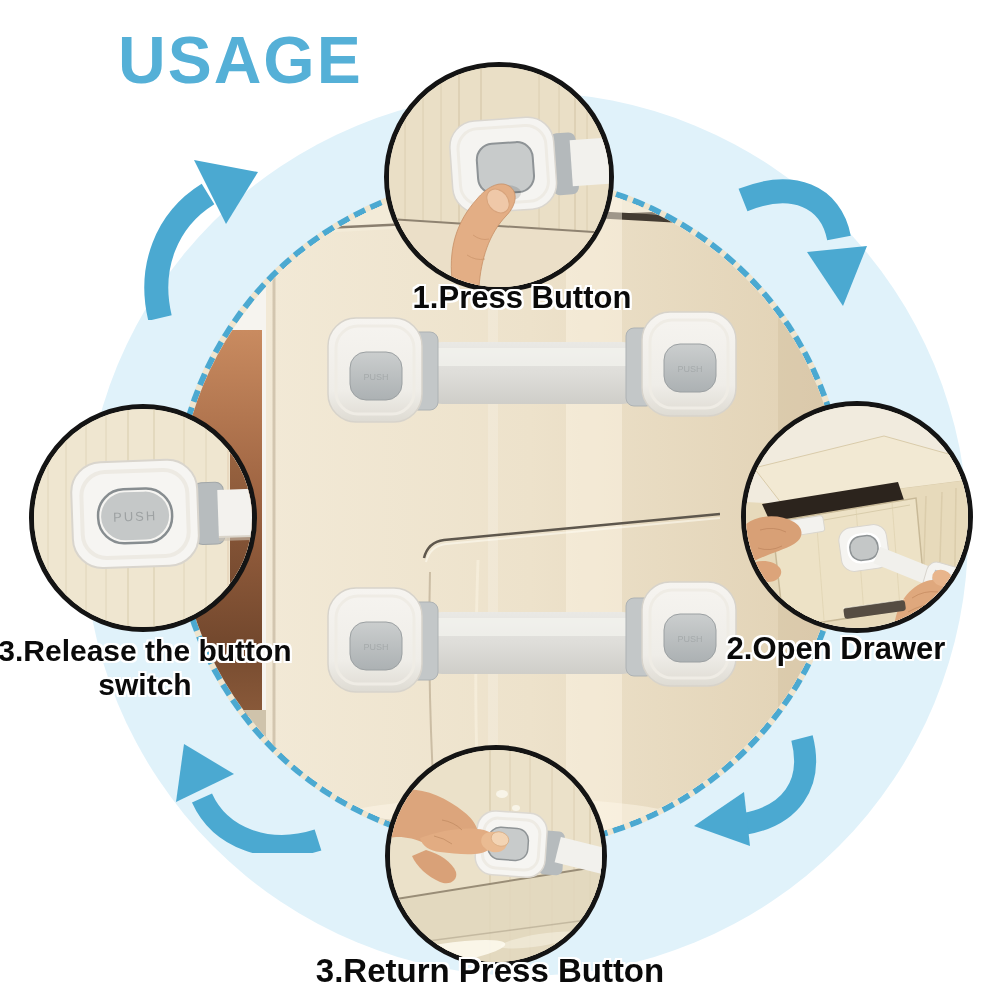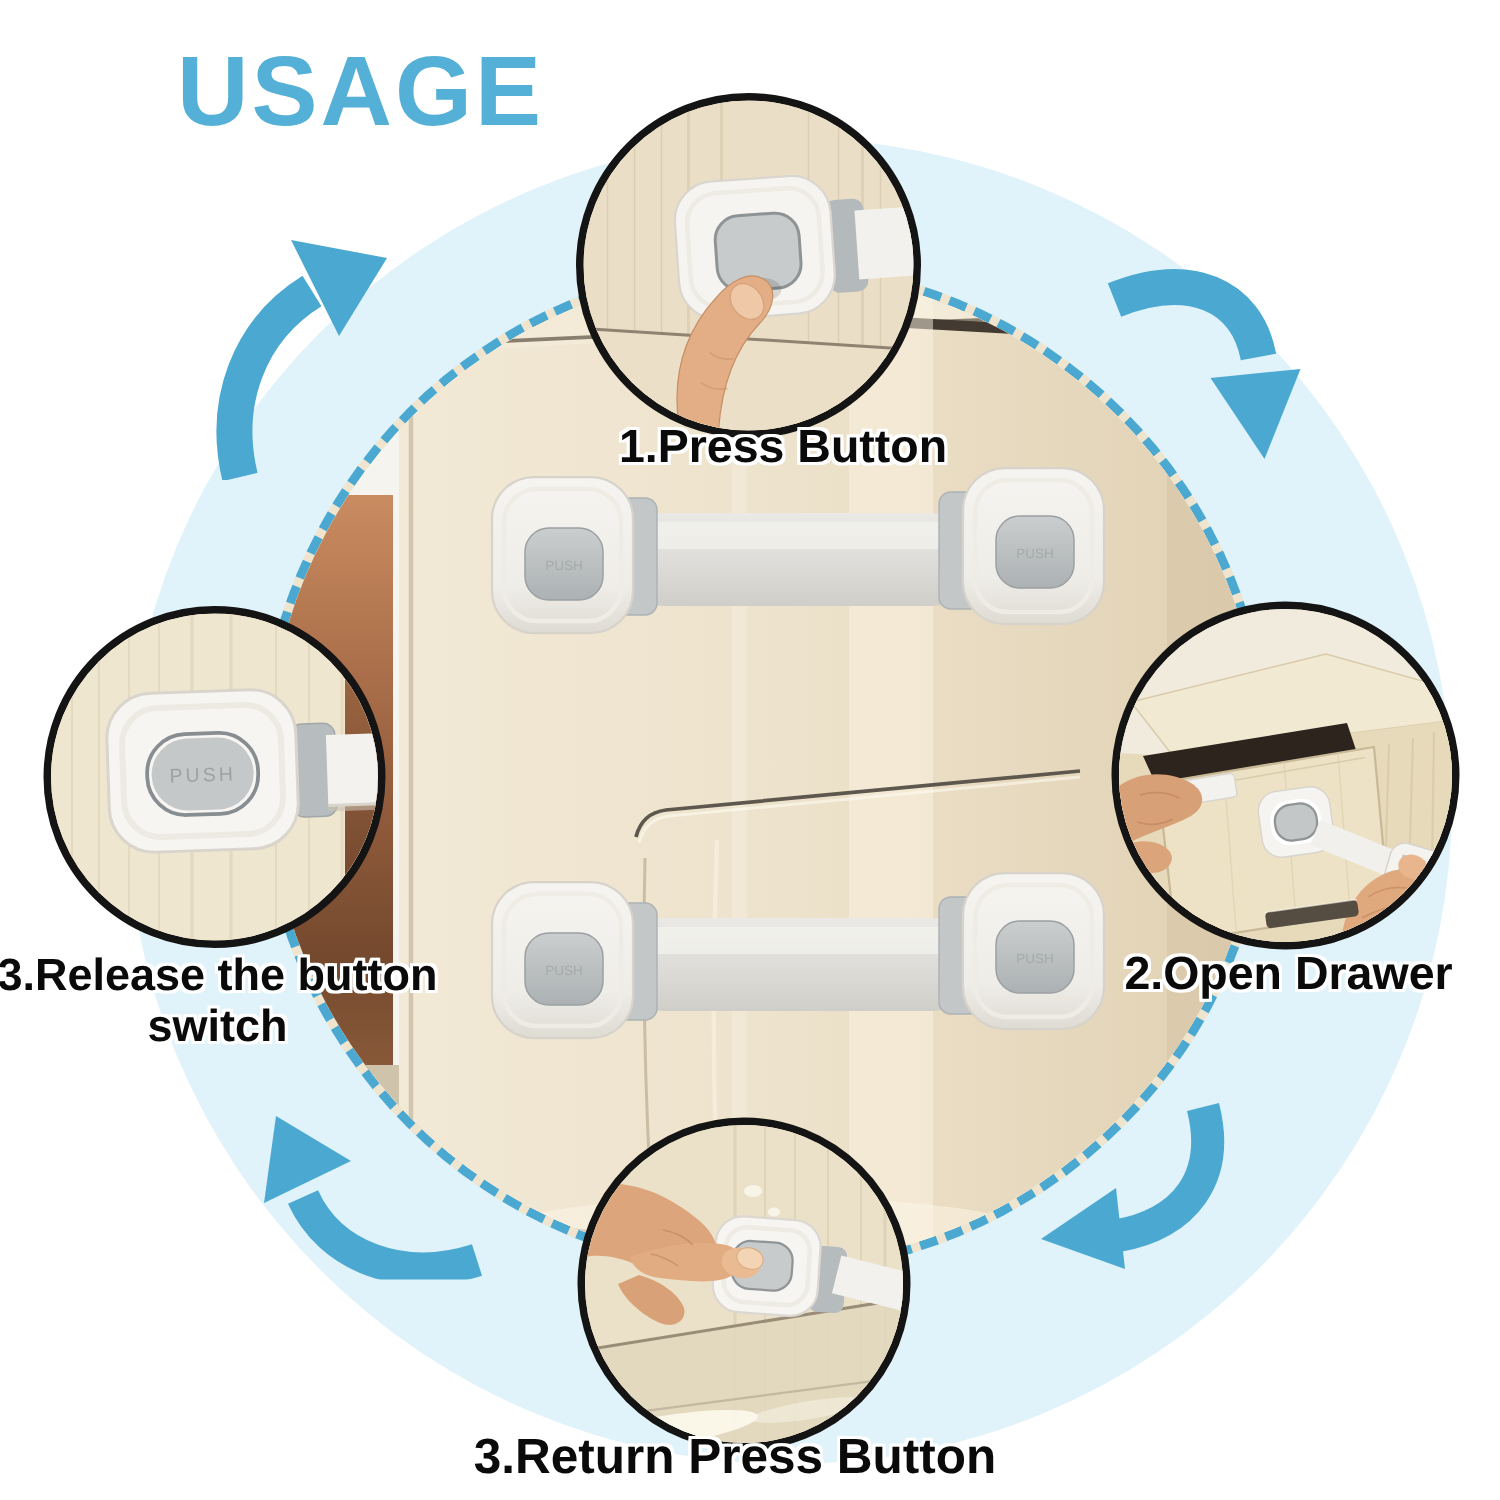--- a/index.html
+++ b/index.html
@@ -18,21 +18,21 @@
   .inset svg{display:block;}
   .inset-top{left:384px;top:62px;width:230px;height:230px;}
   .inset-right{left:741px;top:401px;width:232px;height:232px;}
   .inset-left{left:29px;top:404px;width:228px;height:228px;}
   .inset-bottom{left:385px;top:745px;width:222px;height:222px;}
   .arrow{position:absolute;}
   .step-label{position:absolute;font-weight:bold;color:var(--label_text,#0A0A0A);white-space:nowrap;
       text-shadow:-2px -2px 0 #fff,0 -2px 0 #fff,2px -2px 0 #fff,-2px 0 0 #fff,
                    2px 0 0 #fff,-2px 2px 0 #fff,0 2px 0 #fff,2px 2px 0 #fff;}
   .lbl-step1{left:502px;top:280px;font-size:31px;transform:translateX(-50%);margin-left:20px;}
-  .lbl-step2{left:836px;top:631px;font-size:31px;transform:translateX(-50%);margin-left:23px;}
+  .lbl-step2{left:836px;top:631px;font-size:31px;transform:translateX(-50%);}
   .lbl-release{left:145px;top:634px;font-size:30px;transform:translateX(-50%);
                white-space:normal;width:310px;text-align:center;line-height:1.13;}
   .lbl-return{left:490px;top:952px;font-size:33px;transform:translateX(-50%);text-align:right;}
 </style>
 </head>
 <body>
 
 <div class="canvas">
 
   <div class="bg-circle"></div>

